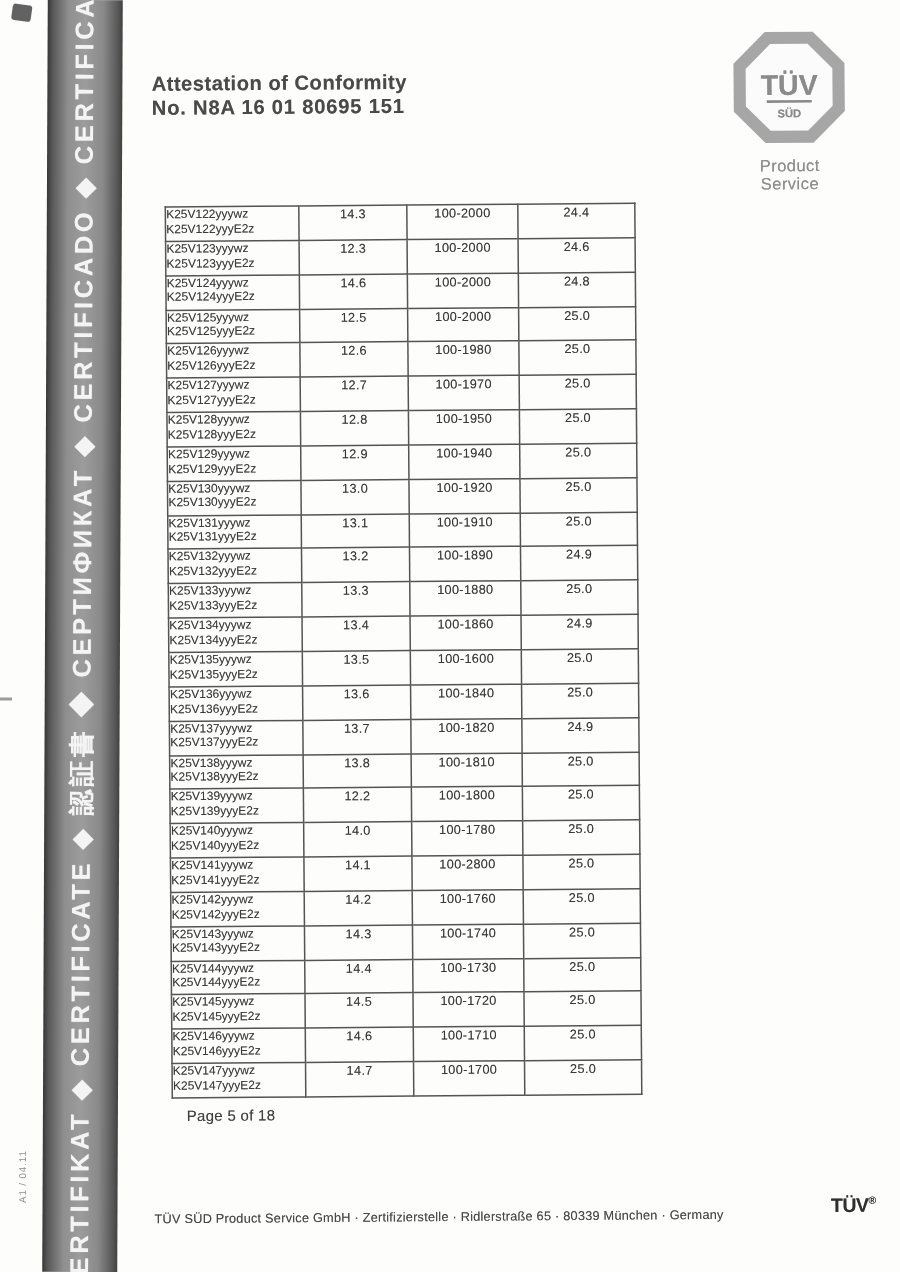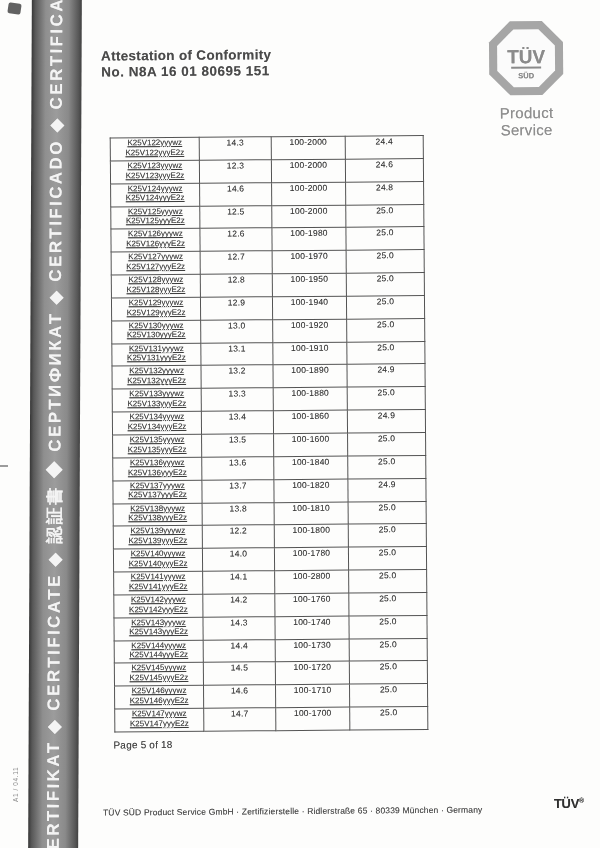--- a/index.html
+++ b/index.html
@@ -38,31 +38,31 @@
   .content{
     position:absolute;inset:0;color:#3c3c3c;
     transform:rotate(-0.45deg);transform-origin:300px 430px;
     text-shadow:0 0 .4px rgba(70,70,70,.5);
   }
 
   .doc-title{position:absolute;left:104px;top:47px;font-size:13.5px;font-weight:bold;color:#4a4a4a;letter-spacing:.3px;}
   .doc-number{position:absolute;left:104px;top:63px;font-size:13.5px;font-weight:bold;color:#4a4a4a;letter-spacing:.5px;}
 
   .logo{position:absolute;left:488px;top:20px;width:82px;text-align:center;}
-  .logo-caption{margin-top:2px;font-size:15px;color:#8f8f8f;letter-spacing:.3px;}
+  .logo-caption{margin-top:2px;font-size:11px;color:#8f8f8f;letter-spacing:.3px;}
 
   .model-table{
     position:absolute;left:112px;top:136px;width:313px;
     border-collapse:collapse;table-layout:fixed;
   }
   .model-table td{border:1px solid #545454;height:21.85px;padding:0;overflow:hidden;}
-  .c-models{font-size:8px;line-height:9.7px;text-align:center;vertical-align:top;padding-top:1px;color:#3d3d3d;text-decoration:underline;}
+  .c-models{font-size:8px;line-height:9.7px;text-align:left;vertical-align:top;padding-top:1px;color:#3d3d3d;}
   .c-val{font-size:8.5px;text-align:center;vertical-align:top;padding-top:2px;letter-spacing:.2px;color:#383838;}
 
-  .page-label{position:absolute;left:111px;top:738px;font-size:10px;color:#3f3f3f;letter-spacing:.2px;}
+  .page-label{position:absolute;left:122px;top:738px;font-size:10px;color:#3f3f3f;letter-spacing:.2px;}
 
   .footer-address{position:absolute;left:100px;top:806px;font-size:8.5px;color:#464646;letter-spacing:.15px;}
   .footer-mark{position:absolute;left:551px;top:798px;font-size:13px;font-weight:bold;color:#303030;letter-spacing:-.3px;}
   .footer-mark sup{font-size:7px;vertical-align:super;}
 </style>
 </head>
 <body>
 
 <div class="page">
 

